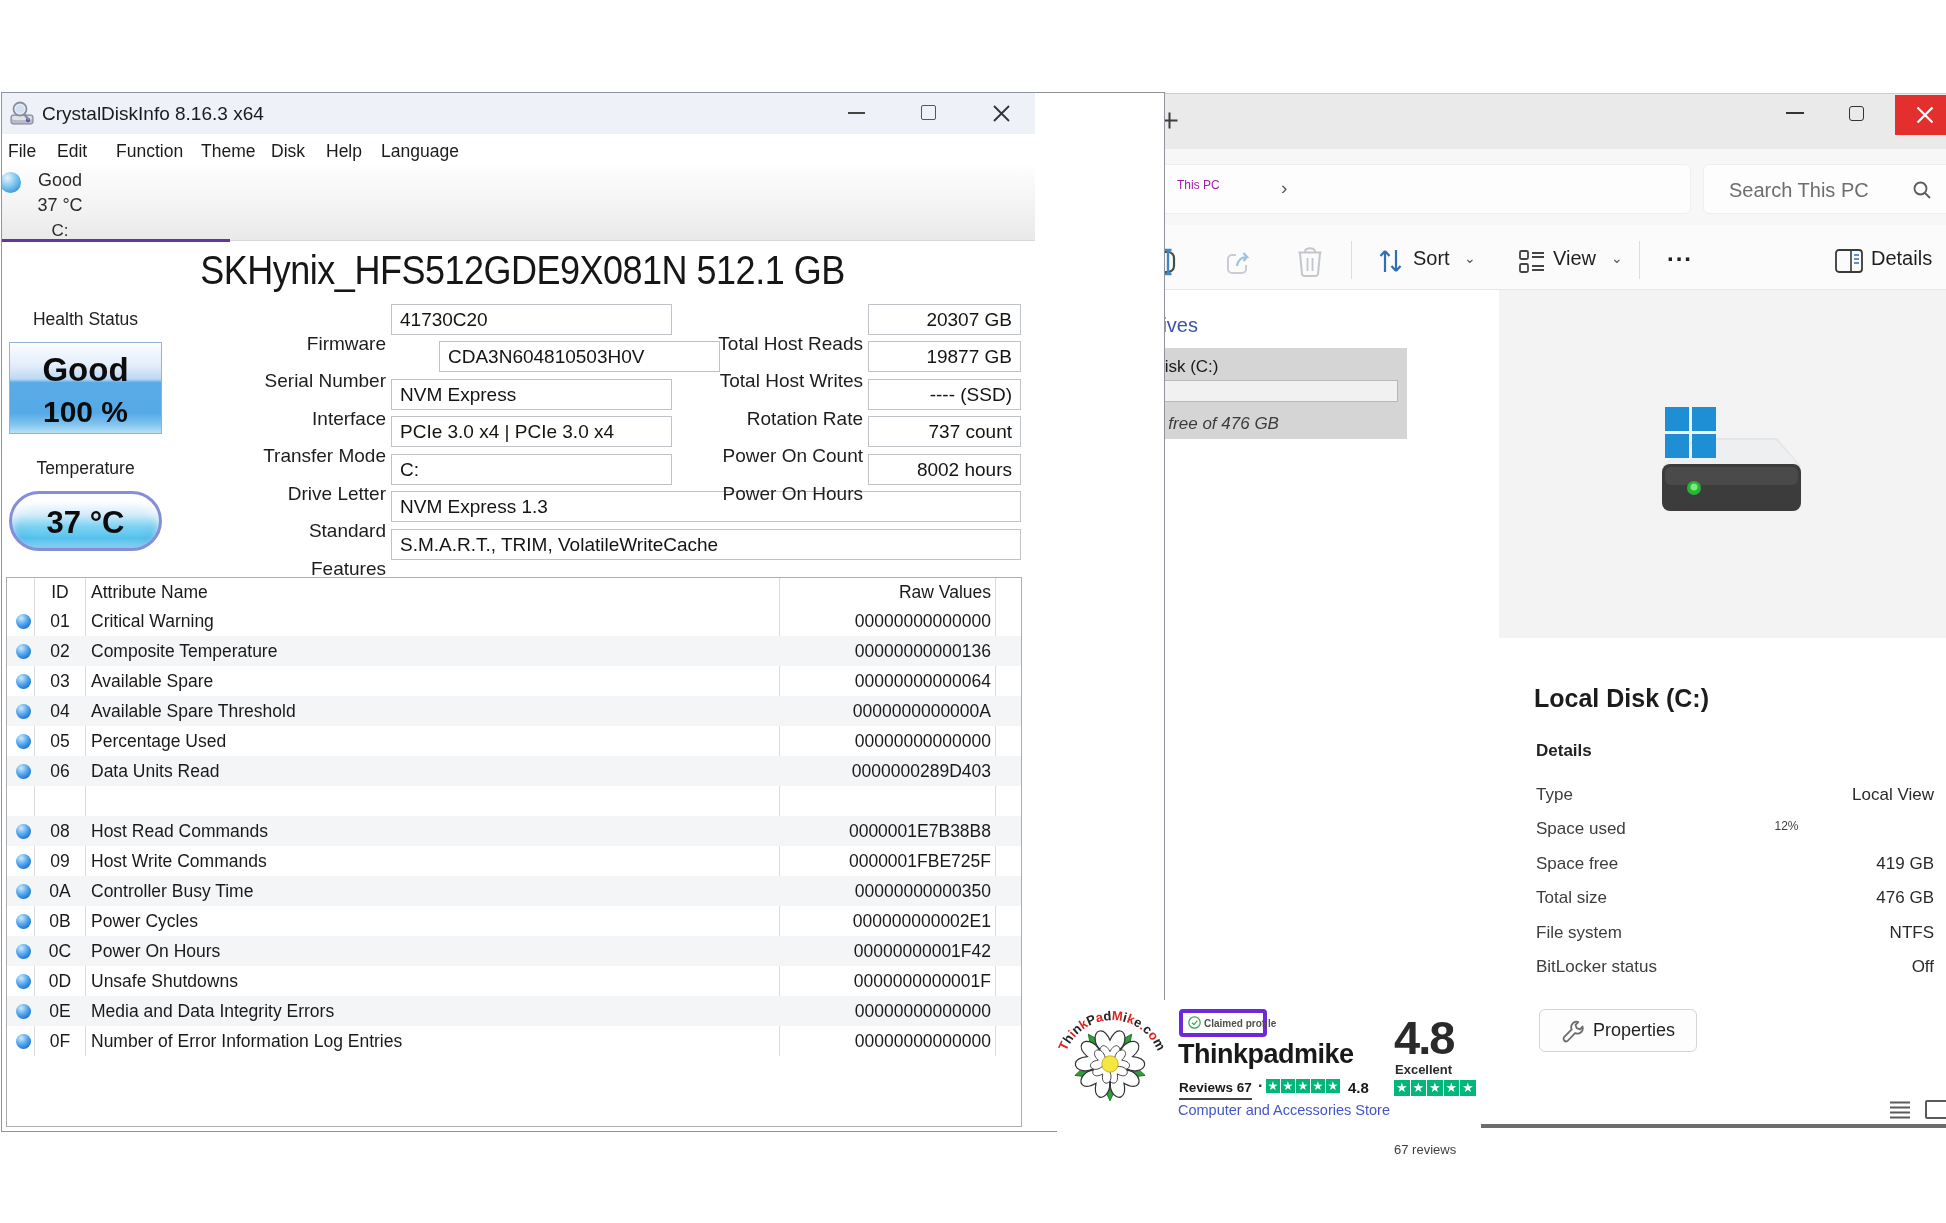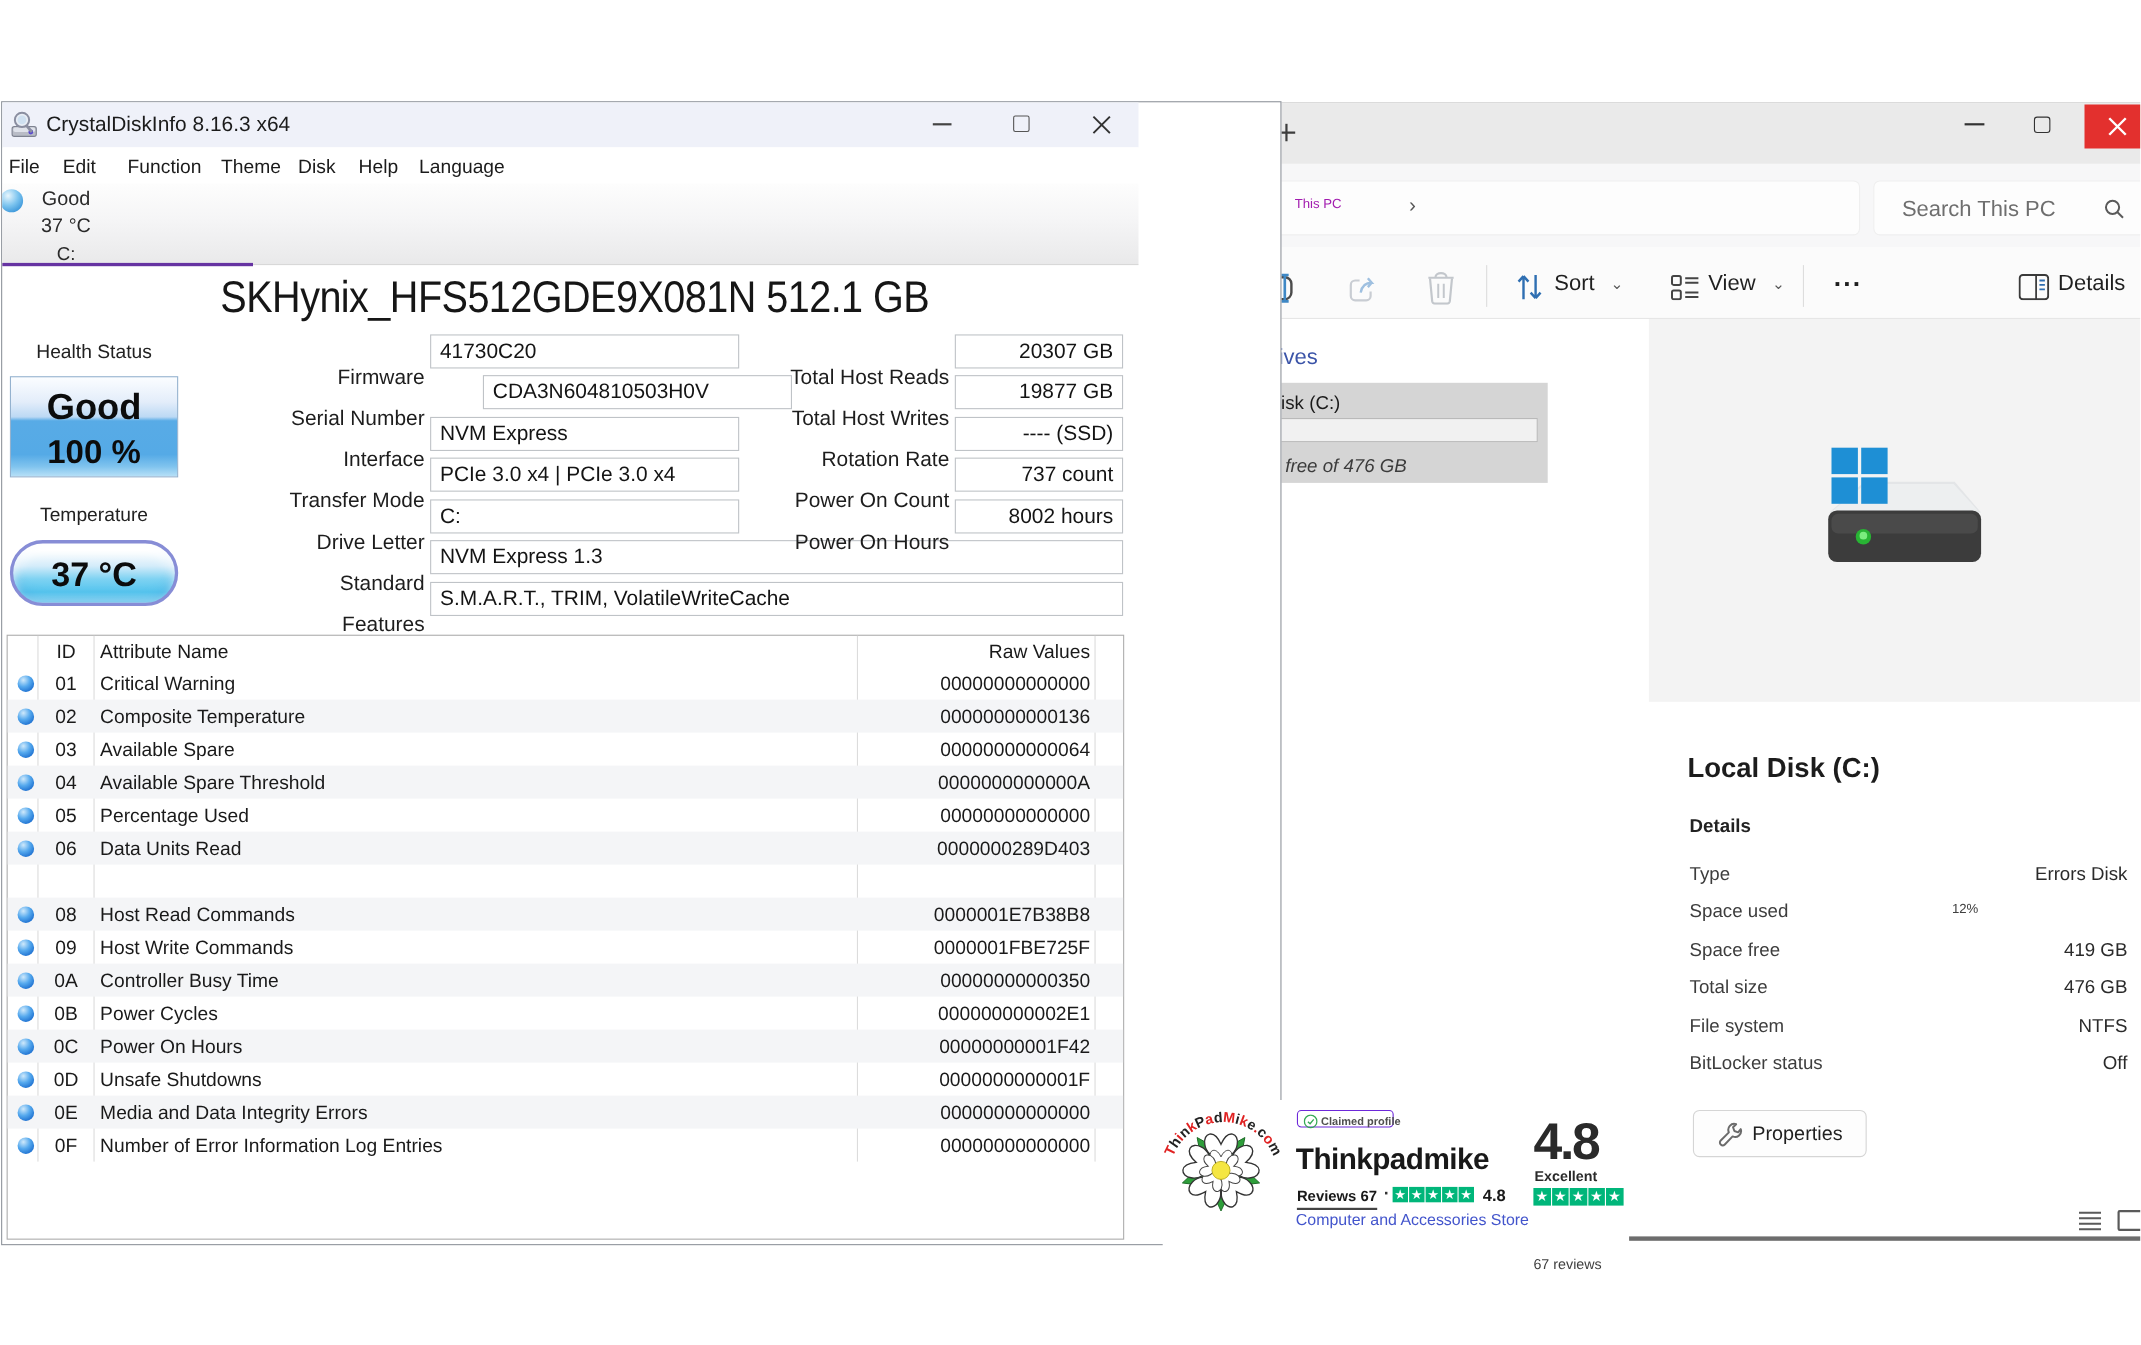--- a/index.html
+++ b/index.html
@@ -178,21 +178,21 @@
       <circle cx="35" cy="87" r="3.5" fill="#7aec7e"></circle>
       <rect x="6" y="7" width="24" height="24" fill="#1e8fd5"></rect>
       <rect x="33" y="7" width="24" height="24" fill="#1e8fd5"></rect>
       <rect x="6" y="34" width="24" height="24" fill="#1e8fd5"></rect>
       <rect x="33" y="34" width="24" height="24" fill="#1e8fd5"></rect>
     </svg>
 
     <div class="abs" style="left:495px;top:590px;font-size:25px;font-weight:bold;color:#1c1c1c;">Local Disk (C:)</div>
     <div class="abs" style="left:497px;top:647px;font-size:17px;font-weight:bold;color:#222;">Details</div>
     <div class="abs" style="left:497px;top:691px;font-size:17px;color:#3d3d3d;">Type</div>
-      <div class="abs" style="left:600px;top:691px;width:295px;text-align:right;font-size:17px;color:#2a2a2a;">Errors Disk</div>
+      <div class="abs" style="left:600px;top:691px;width:295px;text-align:right;font-size:17px;color:#2a2a2a;">Local View</div>
     <div class="abs" style="left:497px;top:725px;font-size:17px;color:#3d3d3d;">Space used</div>
       <div class="abs" style="left:600px;top:725px;width:295px;text-align:center;font-size:12px;color:#404040;">12%</div>
     <div class="abs" style="left:497px;top:760px;font-size:17px;color:#3d3d3d;">Space free</div>
       <div class="abs" style="left:600px;top:760px;width:295px;text-align:right;font-size:17px;color:#2a2a2a;">419 GB</div>
     <div class="abs" style="left:497px;top:794px;font-size:17px;color:#3d3d3d;">Total size</div>
       <div class="abs" style="left:600px;top:794px;width:295px;text-align:right;font-size:17px;color:#2a2a2a;">476 GB</div>
     <div class="abs" style="left:497px;top:829px;font-size:17px;color:#3d3d3d;">File system</div>
       <div class="abs" style="left:600px;top:829px;width:295px;text-align:right;font-size:17px;color:#2a2a2a;">NTFS</div>
     <div class="abs" style="left:497px;top:863px;font-size:17px;color:#3d3d3d;">BitLocker status</div>
       <div class="abs" style="left:600px;top:863px;width:295px;text-align:right;font-size:17px;color:#2a2a2a;">Off</div>
@@ -445,21 +445,21 @@
               <use href="#ipetal"></use>
             </g>
           </g>
         <circle cx="0" cy="0" r="10" fill="#f5e642" stroke="#b8a818" stroke-width="1"></circle>
       </g>
       <text font-family="Liberation Sans" font-size="13px" font-weight="bold" text-anchor="middle">
         <textPath href="#arcpath" startOffset="50%"><tspan fill="#e02222">T</tspan><tspan fill="#222">h</tspan><tspan fill="#e02222">i</tspan><tspan fill="#222">n</tspan><tspan fill="#e02222">k</tspan><tspan fill="#222">P</tspan><tspan fill="#e02222">a</tspan><tspan fill="#222">d</tspan><tspan fill="#e02222">M</tspan><tspan fill="#222">i</tspan><tspan fill="#e02222">k</tspan><tspan fill="#222">e</tspan><tspan fill="#e02222">.</tspan><tspan fill="#222">c</tspan><tspan fill="#e02222">o</tspan><tspan fill="#222">m</tspan></textPath>
       </text>
     </svg>
 
-    <div class="abs" style="left:122px;top:9px;width:88px;height:16px;border:1px solid #6d28d9;border-radius:4px;white-space:nowrap;">
+    <div class="abs" style="left:122px;top:9px;width:88px;height:28px;border:4px solid #6d28d9;border-radius:4px;white-space:nowrap;">
       <svg class="abs" style="left:5px;top:3px" width="13" height="13" viewBox="0 0 13 13">
         <circle cx="6.5" cy="6.5" r="5.7" fill="none" stroke="#35a854" stroke-width="1.2"></circle>
         <path d="M4 6.7 L6 8.6 L9.3 4.6" fill="none" stroke="#35a854" stroke-width="1.2"></path>
       </svg>
       <div class="abs" style="left:21px;top:5px;font-size:10px;font-weight:bold;color:#4f4f4f;">Claimed profile</div>
     </div>
     <div class="abs" style="left:121px;top:39px;font-size:27px;font-weight:bold;color:#191919;letter-spacing:-0.5px;">Thinkpadmike</div>
     <div class="abs" style="left:122px;top:80px;font-size:13.5px;font-weight:bold;color:#191919;border-bottom:2px solid #444;padding-bottom:3px;">Reviews 67</div>
     <div class="abs" style="left:201px;top:77px;font-size:16px;font-weight:bold;color:#333;">·</div>
     <div class="abs" style="left:209px;top:79px;white-space:nowrap;font-size:0;">

